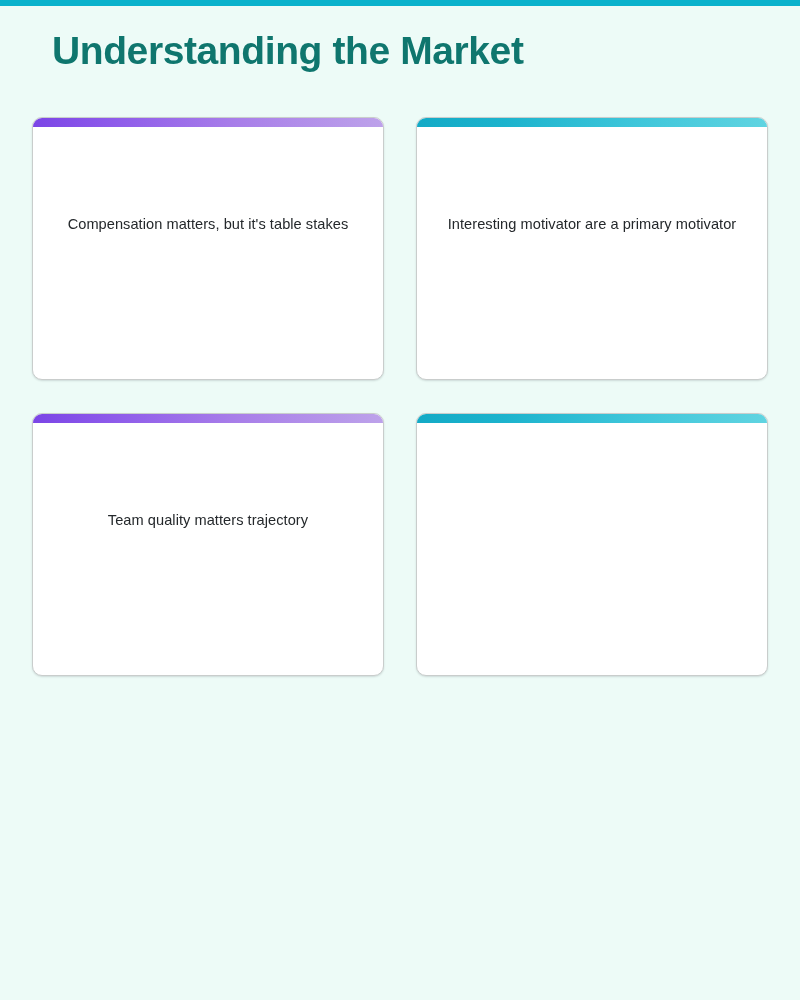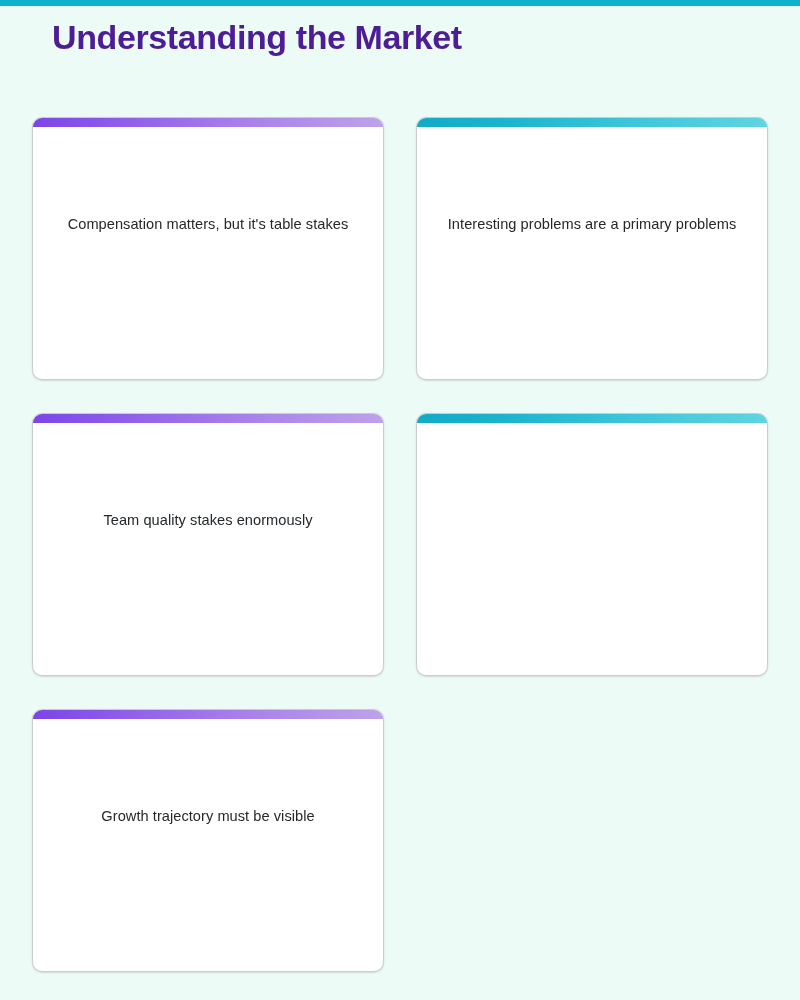--- a/index.html
+++ b/index.html
@@ -20,26 +20,26 @@
     position: absolute;
     top: 0;
     left: 0;
     width: 800px;
     height: 6px;
     background: #0ab2cc;
   }
 
   #page-title {
     position: absolute;
-    top: 18px;
+    top: 32px;
     left: 52px;
-    font-size: 34px;
+    font-size: 39px;
     font-weight: bold;
     letter-spacing: -0.4px;
-    color: #4c1d95;
+    color: #0f766e;
     line-height: 38px;
   }
 
   #card-grid {
     position: absolute;
     top: 117px;
     left: 32px;
     width: 736px;
     display: grid;
     grid-template-columns: 352px 352px;
@@ -93,31 +93,27 @@
 
 <div id="card-grid">
 
   <div class="insight-card accent-purple">
     <div class="card-accent"></div>
     <div class="card-text">Compensation matters, but it's table stakes</div>
   </div>
 
   <div class="insight-card accent-teal">
     <div class="card-accent"></div>
-    <div class="card-text">Interesting problems are a primary problems</div>
+    <div class="card-text">Interesting motivator are a primary motivator</div>
   </div>
 
   <div class="insight-card accent-purple">
     <div class="card-accent"></div>
-    <div class="card-text">Team quality stakes enormously</div>
+    <div class="card-text">Team quality matters trajectory</div>
   </div>
 
   <div class="insight-card accent-teal">
     <div class="card-accent"></div>
   </div>
 
-  <div class="insight-card accent-purple">
-    <div class="card-accent"></div>
-    <div class="card-text">Growth trajectory must be visible</div>
-  </div>
 
 
 </div>
 
 </body></html>

